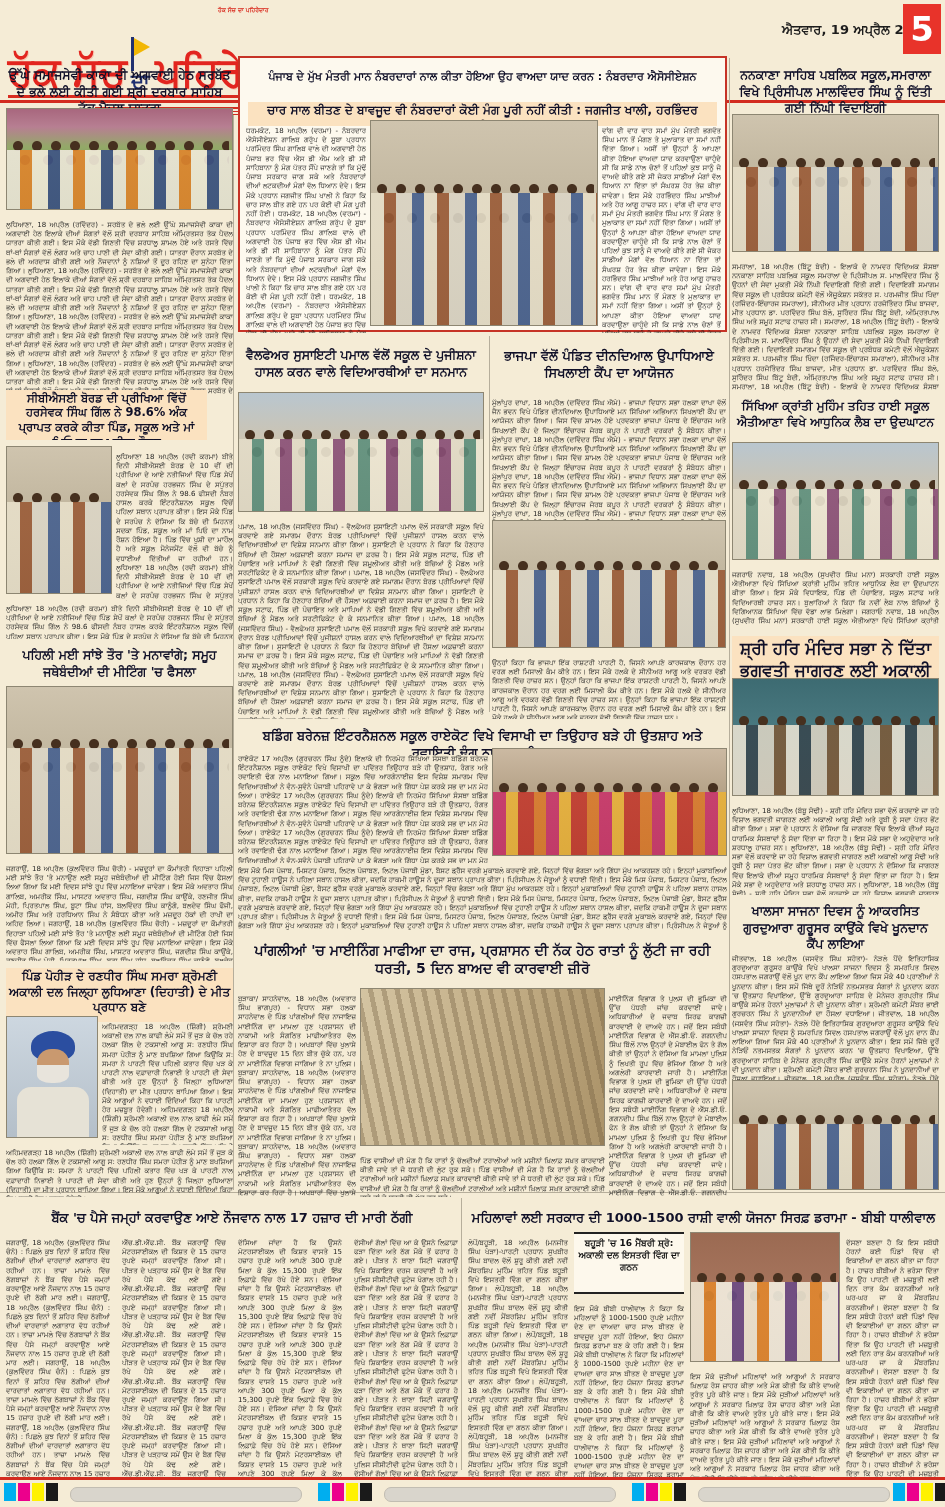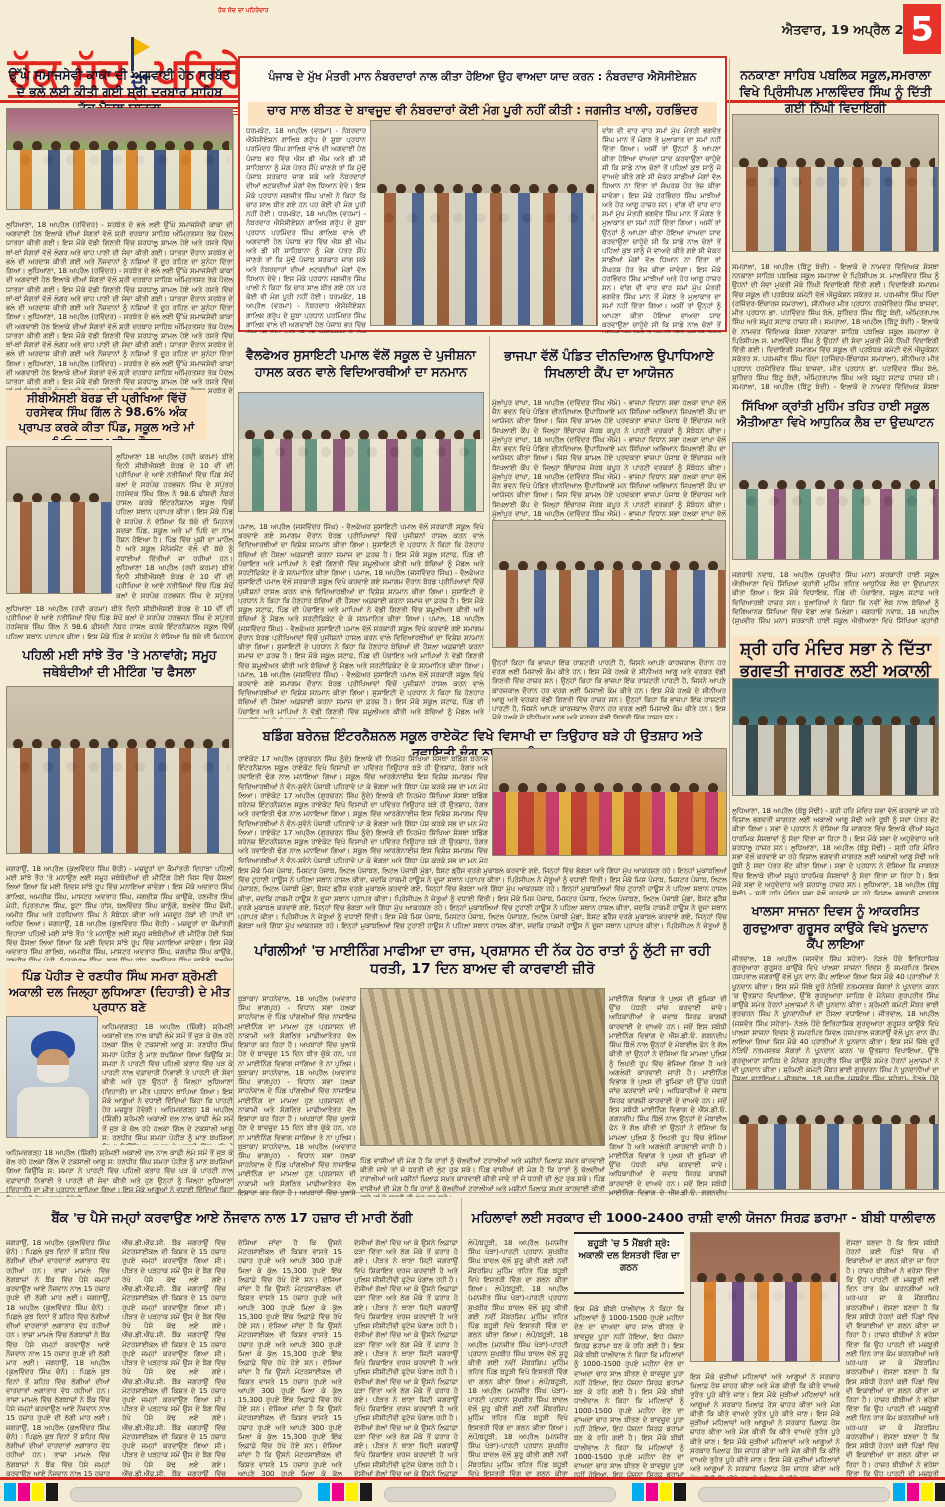--- a/index.html
+++ b/index.html
@@ -165,21 +165,21 @@
     <h2 class="hl" style="left:238px;top:716px;width:489px;height:28px;font-size:13px;">ਬਡਿੰਗ ਬਰੇਨਜ਼ ਇੰਟਰਨੈਸ਼ਨਲ ਸਕੂਲ ਰਾਏਕੋਟ ਵਿਖੇ ਵਿਸਾਖੀ ਦਾ ਤਿਉਹਾਰ ਬੜੇ ਹੀ ਉਤਸ਼ਾਹ ਅਤੇ ਰਵਾਇਤੀ ਢੰਗ ਨਾਲ ਮਨਾਇਆ</h2>
     <p class="body fill" style="left:238px;top:748px;width:250px;height:108px;">ਰਾਏਕੋਟ 17 ਅਪ੍ਰੈਲ (ਗੁਰਚਰਨ ਸਿੰਘ ਨੂੰਦੇ) ਇਲਾਕੇ ਦੀ ਨਿਰਮੋਹ ਸਿੱਖਿਆ ਸੰਸਥਾ ਬਡਿੰਗ ਬਰੇਨਜ਼ ਇੰਟਰਨੈਸ਼ਨਲ ਸਕੂਲ ਰਾਏਕੋਟ ਵਿਖੇ ਵਿਸਾਖੀ ਦਾ ਪਵਿੱਤਰ ਤਿਉਹਾਰ ਬੜੇ ਹੀ ਉਤਸ਼ਾਹ, ਰੰਗਤ ਅਤੇ ਰਵਾਇਤੀ ਢੰਗ ਨਾਲ ਮਨਾਇਆ ਗਿਆ। ਸਕੂਲ ਵਿੱਚ ਆਰਗੇਨਾਈਜ਼ ਇਸ ਵਿਸ਼ੇਸ਼ ਸਮਾਗਮ ਵਿੱਚ ਵਿਦਿਆਰਥੀਆਂ ਨੇ ਵੰਨ-ਸੁਵੰਨੇ ਪੰਜਾਬੀ ਪਹਿਰਾਵੇ ਪਾ ਕੇ ਭੰਗੜਾ ਅਤੇ ਗਿੱਧਾ ਪੇਸ਼ ਕਰਕੇ ਸਭ ਦਾ ਮਨ ਮੋਹ ਲਿਆ। ਰਾਏਕੋਟ 17 ਅਪ੍ਰੈਲ (ਗੁਰਚਰਨ ਸਿੰਘ ਨੂੰਦੇ) ਇਲਾਕੇ ਦੀ ਨਿਰਮੋਹ ਸਿੱਖਿਆ ਸੰਸਥਾ ਬਡਿੰਗ ਬਰੇਨਜ਼ ਇੰਟਰਨੈਸ਼ਨਲ ਸਕੂਲ ਰਾਏਕੋਟ ਵਿਖੇ ਵਿਸਾਖੀ ਦਾ ਪਵਿੱਤਰ ਤਿਉਹਾਰ ਬੜੇ ਹੀ ਉਤਸ਼ਾਹ, ਰੰਗਤ ਅਤੇ ਰਵਾਇਤੀ ਢੰਗ ਨਾਲ ਮਨਾਇਆ ਗਿਆ। ਸਕੂਲ ਵਿੱਚ ਆਰਗੇਨਾਈਜ਼ ਇਸ ਵਿਸ਼ੇਸ਼ ਸਮਾਗਮ ਵਿੱਚ ਵਿਦਿਆਰਥੀਆਂ ਨੇ ਵੰਨ-ਸੁਵੰਨੇ ਪੰਜਾਬੀ ਪਹਿਰਾਵੇ ਪਾ ਕੇ ਭੰਗੜਾ ਅਤੇ ਗਿੱਧਾ ਪੇਸ਼ ਕਰਕੇ ਸਭ ਦਾ ਮਨ ਮੋਹ ਲਿਆ। ਰਾਏਕੋਟ 17 ਅਪ੍ਰੈਲ (ਗੁਰਚਰਨ ਸਿੰਘ ਨੂੰਦੇ) ਇਲਾਕੇ ਦੀ ਨਿਰਮੋਹ ਸਿੱਖਿਆ ਸੰਸਥਾ ਬਡਿੰਗ ਬਰੇਨਜ਼ ਇੰਟਰਨੈਸ਼ਨਲ ਸਕੂਲ ਰਾਏਕੋਟ ਵਿਖੇ ਵਿਸਾਖੀ ਦਾ ਪਵਿੱਤਰ ਤਿਉਹਾਰ ਬੜੇ ਹੀ ਉਤਸ਼ਾਹ, ਰੰਗਤ ਅਤੇ ਰਵਾਇਤੀ ਢੰਗ ਨਾਲ ਮਨਾਇਆ ਗਿਆ। ਸਕੂਲ ਵਿੱਚ ਆਰਗੇਨਾਈਜ਼ ਇਸ ਵਿਸ਼ੇਸ਼ ਸਮਾਗਮ ਵਿੱਚ ਵਿਦਿਆਰਥੀਆਂ ਨੇ ਵੰਨ-ਸੁਵੰਨੇ ਪੰਜਾਬੀ ਪਹਿਰਾਵੇ ਪਾ ਕੇ ਭੰਗੜਾ ਅਤੇ ਗਿੱਧਾ ਪੇਸ਼ ਕਰਕੇ ਸਭ ਦਾ ਮਨ ਮੋਹ ਲਿਆ।</p>
     <div class="photo ph-dance" style="left:492px;top:748px;width:235px;height:108px;">
         <div class="heads"></div>
         <div class="bodies"></div>
       </div>
     <p class="body fill" style="left:238px;top:860px;width:489px;height:64px;">ਇਸ ਮੌਕੇ ਮਿਸ ਪੰਜਾਬ, ਮਿਸਟਰ ਪੰਜਾਬ, ਲਿਟਲ ਪੰਜਾਬਣ, ਲਿਟਲ ਪੰਜਾਬੀ ਮੁੰਡਾ, ਬੈਸਟ ਡ੍ਰੈੱਸ ਵਰਗੇ ਮੁਕਾਬਲੇ ਕਰਵਾਏ ਗਏ, ਜਿਨ੍ਹਾਂ ਵਿੱਚ ਭੰਗੜਾ ਅਤੇ ਗਿੱਧਾ ਮੁੱਖ ਆਕਰਸ਼ਣ ਰਹੇ। ਇਨ੍ਹਾਂ ਮੁਕਾਬਲਿਆਂ ਵਿੱਚ ਟੁਹਾਣੀ ਹਾਊਸ ਨੇ ਪਹਿਲਾ ਸਥਾਨ ਹਾਸਲ ਕੀਤਾ, ਜਦਕਿ ਹਾਕਮੀ ਹਾਊਸ ਨੇ ਦੂਜਾ ਸਥਾਨ ਪ੍ਰਾਪਤ ਕੀਤਾ। ਪ੍ਰਿੰਸੀਪਲ ਨੇ ਜੇਤੂਆਂ ਨੂੰ ਵਧਾਈ ਦਿੱਤੀ। ਇਸ ਮੌਕੇ ਮਿਸ ਪੰਜਾਬ, ਮਿਸਟਰ ਪੰਜਾਬ, ਲਿਟਲ ਪੰਜਾਬਣ, ਲਿਟਲ ਪੰਜਾਬੀ ਮੁੰਡਾ, ਬੈਸਟ ਡ੍ਰੈੱਸ ਵਰਗੇ ਮੁਕਾਬਲੇ ਕਰਵਾਏ ਗਏ, ਜਿਨ੍ਹਾਂ ਵਿੱਚ ਭੰਗੜਾ ਅਤੇ ਗਿੱਧਾ ਮੁੱਖ ਆਕਰਸ਼ਣ ਰਹੇ। ਇਨ੍ਹਾਂ ਮੁਕਾਬਲਿਆਂ ਵਿੱਚ ਟੁਹਾਣੀ ਹਾਊਸ ਨੇ ਪਹਿਲਾ ਸਥਾਨ ਹਾਸਲ ਕੀਤਾ, ਜਦਕਿ ਹਾਕਮੀ ਹਾਊਸ ਨੇ ਦੂਜਾ ਸਥਾਨ ਪ੍ਰਾਪਤ ਕੀਤਾ। ਪ੍ਰਿੰਸੀਪਲ ਨੇ ਜੇਤੂਆਂ ਨੂੰ ਵਧਾਈ ਦਿੱਤੀ। ਇਸ ਮੌਕੇ ਮਿਸ ਪੰਜਾਬ, ਮਿਸਟਰ ਪੰਜਾਬ, ਲਿਟਲ ਪੰਜਾਬਣ, ਲਿਟਲ ਪੰਜਾਬੀ ਮੁੰਡਾ, ਬੈਸਟ ਡ੍ਰੈੱਸ ਵਰਗੇ ਮੁਕਾਬਲੇ ਕਰਵਾਏ ਗਏ, ਜਿਨ੍ਹਾਂ ਵਿੱਚ ਭੰਗੜਾ ਅਤੇ ਗਿੱਧਾ ਮੁੱਖ ਆਕਰਸ਼ਣ ਰਹੇ। ਇਨ੍ਹਾਂ ਮੁਕਾਬਲਿਆਂ ਵਿੱਚ ਟੁਹਾਣੀ ਹਾਊਸ ਨੇ ਪਹਿਲਾ ਸਥਾਨ ਹਾਸਲ ਕੀਤਾ, ਜਦਕਿ ਹਾਕਮੀ ਹਾਊਸ ਨੇ ਦੂਜਾ ਸਥਾਨ ਪ੍ਰਾਪਤ ਕੀਤਾ। ਪ੍ਰਿੰਸੀਪਲ ਨੇ ਜੇਤੂਆਂ ਨੂੰ ਵਧਾਈ ਦਿੱਤੀ। ਇਸ ਮੌਕੇ ਮਿਸ ਪੰਜਾਬ, ਮਿਸਟਰ ਪੰਜਾਬ, ਲਿਟਲ ਪੰਜਾਬਣ, ਲਿਟਲ ਪੰਜਾਬੀ ਮੁੰਡਾ, ਬੈਸਟ ਡ੍ਰੈੱਸ ਵਰਗੇ ਮੁਕਾਬਲੇ ਕਰਵਾਏ ਗਏ, ਜਿਨ੍ਹਾਂ ਵਿੱਚ ਭੰਗੜਾ ਅਤੇ ਗਿੱਧਾ ਮੁੱਖ ਆਕਰਸ਼ਣ ਰਹੇ। ਇਨ੍ਹਾਂ ਮੁਕਾਬਲਿਆਂ ਵਿੱਚ ਟੁਹਾਣੀ ਹਾਊਸ ਨੇ ਪਹਿਲਾ ਸਥਾਨ ਹਾਸਲ ਕੀਤਾ, ਜਦਕਿ ਹਾਕਮੀ ਹਾਊਸ ਨੇ ਦੂਜਾ ਸਥਾਨ ਪ੍ਰਾਪਤ ਕੀਤਾ। ਪ੍ਰਿੰਸੀਪਲ ਨੇ ਜੇਤੂਆਂ ਨੂੰ ਵਧਾਈ ਦਿੱਤੀ।</p>
   </section>
 
   <section>
-    <h2 class="hl" style="left:238px;top:928px;width:489px;height:56px;font-size:14px;">ਪਾਂਗਲੀਆਂ 'ਚ ਮਾਈਨਿੰਗ ਮਾਫੀਆ ਦਾ ਰਾਜ, ਪ੍ਰਸ਼ਾਸਨ ਦੀ ਨੱਕ ਹੇਠ ਰਾਤਾਂ ਨੂੰ ਲੁੱਟੀ ਜਾ ਰਹੀ ਧਰਤੀ, 17 ਦਿਨ ਬਾਅਦ ਵੀ ਕਾਰਵਾਈ ਜ਼ੀਰੋ</h2>
+    <h2 class="hl" style="left:238px;top:928px;width:489px;height:56px;font-size:14px;">ਪਾਂਗਲੀਆਂ 'ਚ ਮਾਈਨਿੰਗ ਮਾਫੀਆ ਦਾ ਰਾਜ, ਪ੍ਰਸ਼ਾਸਨ ਦੀ ਨੱਕ ਹੇਠ ਰਾਤਾਂ ਨੂੰ ਲੁੱਟੀ ਜਾ ਰਹੀ ਧਰਤੀ, 5 ਦਿਨ ਬਾਅਦ ਵੀ ਕਾਰਵਾਈ ਜ਼ੀਰੋ</h2>
     <p class="body fill" style="left:238px;top:988px;width:118px;height:202px;">ਬੁੜਾਕਾ/ ਸਾਹਨੇਵਾਲ, 18 ਅਪ੍ਰੈਲ (ਅਵਤਾਰ ਸਿੰਘ ਭਾਗਪੁਰ) - ਵਿਧਾਨ ਸਭਾ ਹਲਕਾ ਸਾਹਨੇਵਾਲ ਦੇ ਪਿੰਡ ਪਾਂਗਲੀਆਂ ਵਿੱਚ ਨਾਜਾਇਜ਼ ਮਾਈਨਿੰਗ ਦਾ ਮਾਮਲਾ ਹੁਣ ਪ੍ਰਸ਼ਾਸਨ ਦੀ ਨਾਕਾਮੀ ਅਤੇ ਸੰਗਠਿਤ ਮਾਫੀਆਤੰਤਰ ਵੱਲ ਇਸ਼ਾਰਾ ਕਰ ਰਿਹਾ ਹੈ। ਅਖਬਾਰਾਂ ਵਿੱਚ ਖੁਲਾਸੇ ਹੋਣ ਦੇ ਬਾਵਜੂਦ 15 ਦਿਨ ਬੀਤ ਚੁੱਕੇ ਹਨ, ਪਰ ਨਾ ਮਾਈਨਿੰਗ ਵਿਭਾਗ ਜਾਗਿਆ ਤੇ ਨਾ ਪੁਲਿਸ। ਬੁੜਾਕਾ/ ਸਾਹਨੇਵਾਲ, 18 ਅਪ੍ਰੈਲ (ਅਵਤਾਰ ਸਿੰਘ ਭਾਗਪੁਰ) - ਵਿਧਾਨ ਸਭਾ ਹਲਕਾ ਸਾਹਨੇਵਾਲ ਦੇ ਪਿੰਡ ਪਾਂਗਲੀਆਂ ਵਿੱਚ ਨਾਜਾਇਜ਼ ਮਾਈਨਿੰਗ ਦਾ ਮਾਮਲਾ ਹੁਣ ਪ੍ਰਸ਼ਾਸਨ ਦੀ ਨਾਕਾਮੀ ਅਤੇ ਸੰਗਠਿਤ ਮਾਫੀਆਤੰਤਰ ਵੱਲ ਇਸ਼ਾਰਾ ਕਰ ਰਿਹਾ ਹੈ। ਅਖਬਾਰਾਂ ਵਿੱਚ ਖੁਲਾਸੇ ਹੋਣ ਦੇ ਬਾਵਜੂਦ 15 ਦਿਨ ਬੀਤ ਚੁੱਕੇ ਹਨ, ਪਰ ਨਾ ਮਾਈਨਿੰਗ ਵਿਭਾਗ ਜਾਗਿਆ ਤੇ ਨਾ ਪੁਲਿਸ। ਬੁੜਾਕਾ/ ਸਾਹਨੇਵਾਲ, 18 ਅਪ੍ਰੈਲ (ਅਵਤਾਰ ਸਿੰਘ ਭਾਗਪੁਰ) - ਵਿਧਾਨ ਸਭਾ ਹਲਕਾ ਸਾਹਨੇਵਾਲ ਦੇ ਪਿੰਡ ਪਾਂਗਲੀਆਂ ਵਿੱਚ ਨਾਜਾਇਜ਼ ਮਾਈਨਿੰਗ ਦਾ ਮਾਮਲਾ ਹੁਣ ਪ੍ਰਸ਼ਾਸਨ ਦੀ ਨਾਕਾਮੀ ਅਤੇ ਸੰਗਠਿਤ ਮਾਫੀਆਤੰਤਰ ਵੱਲ ਇਸ਼ਾਰਾ ਕਰ ਰਿਹਾ ਹੈ। ਅਖਬਾਰਾਂ ਵਿੱਚ ਖੁਲਾਸੇ ਹੋਣ ਦੇ ਬਾਵਜੂਦ 15 ਦਿਨ ਬੀਤ ਚੁੱਕੇ ਹਨ, ਪਰ ਨਾ ਮਾਈਨਿੰਗ ਵਿਭਾਗ ਜਾਗਿਆ ਤੇ ਨਾ ਪੁਲਿਸ।</p>
     <div class="photo ph-mining" style="left:360px;top:988px;width:245px;height:158px;">
         <div class="ridges"></div>
       </div>
     <p class="body fill" style="left:609px;top:988px;width:118px;height:202px;">ਮਾਈਨਿੰਗ ਵਿਭਾਗ ਤੇ ਪੁਲਸ ਦੀ ਭੂਮਿਕਾ ਦੀ ਉੱਚ ਪੱਧਰੀ ਜਾਂਚ ਕਰਵਾਈ ਜਾਵੇ। ਅਧਿਕਾਰੀਆਂ ਦੇ ਜਵਾਬ ਸਿਰਫ ਕਾਗਜ਼ੀ ਕਾਰਵਾਈ ਦੇ ਦਾਅਵੇ ਹਨ। ਜਦੋਂ ਇਸ ਸਬੰਧੀ ਮਾਈਨਿੰਗ ਵਿਭਾਗ ਦੇ ਐੱਸ.ਡੀ.ਓ. ਗਗਨਦੀਪ ਸਿੰਘ ਬਿੱਲੋਂ ਨਾਲ ਉਨ੍ਹਾਂ ਦੇ ਮੋਬਾਈਲ ਫੋਨ ਤੇ ਗੱਲ ਕੀਤੀ ਤਾਂ ਉਨ੍ਹਾਂ ਨੇ ਦੱਸਿਆ ਕਿ ਮਾਮਲਾ ਪੁਲਿਸ ਨੂੰ ਲਿਖਤੀ ਰੂਪ ਵਿੱਚ ਭੇਜਿਆ ਗਿਆ ਹੈ ਅਤੇ ਅਗਲੇਰੀ ਕਾਰਵਾਈ ਜਾਰੀ ਹੈ। ਮਾਈਨਿੰਗ ਵਿਭਾਗ ਤੇ ਪੁਲਸ ਦੀ ਭੂਮਿਕਾ ਦੀ ਉੱਚ ਪੱਧਰੀ ਜਾਂਚ ਕਰਵਾਈ ਜਾਵੇ। ਅਧਿਕਾਰੀਆਂ ਦੇ ਜਵਾਬ ਸਿਰਫ ਕਾਗਜ਼ੀ ਕਾਰਵਾਈ ਦੇ ਦਾਅਵੇ ਹਨ। ਜਦੋਂ ਇਸ ਸਬੰਧੀ ਮਾਈਨਿੰਗ ਵਿਭਾਗ ਦੇ ਐੱਸ.ਡੀ.ਓ. ਗਗਨਦੀਪ ਸਿੰਘ ਬਿੱਲੋਂ ਨਾਲ ਉਨ੍ਹਾਂ ਦੇ ਮੋਬਾਈਲ ਫੋਨ ਤੇ ਗੱਲ ਕੀਤੀ ਤਾਂ ਉਨ੍ਹਾਂ ਨੇ ਦੱਸਿਆ ਕਿ ਮਾਮਲਾ ਪੁਲਿਸ ਨੂੰ ਲਿਖਤੀ ਰੂਪ ਵਿੱਚ ਭੇਜਿਆ ਗਿਆ ਹੈ ਅਤੇ ਅਗਲੇਰੀ ਕਾਰਵਾਈ ਜਾਰੀ ਹੈ। ਮਾਈਨਿੰਗ ਵਿਭਾਗ ਤੇ ਪੁਲਸ ਦੀ ਭੂਮਿਕਾ ਦੀ ਉੱਚ ਪੱਧਰੀ ਜਾਂਚ ਕਰਵਾਈ ਜਾਵੇ। ਅਧਿਕਾਰੀਆਂ ਦੇ ਜਵਾਬ ਸਿਰਫ ਕਾਗਜ਼ੀ ਕਾਰਵਾਈ ਦੇ ਦਾਅਵੇ ਹਨ। ਜਦੋਂ ਇਸ ਸਬੰਧੀ ਮਾਈਨਿੰਗ ਵਿਭਾਗ ਦੇ ਐੱਸ.ਡੀ.ਓ. ਗਗਨਦੀਪ ਸਿੰਘ ਬਿੱਲੋਂ ਨਾਲ ਉਨ੍ਹਾਂ ਦੇ ਮੋਬਾਈਲ ਫੋਨ ਤੇ ਗੱਲ ਕੀਤੀ ਤਾਂ ਉਨ੍ਹਾਂ ਨੇ ਦੱਸਿਆ ਕਿ ਮਾਮਲਾ ਪੁਲਿਸ ਨੂੰ ਲਿਖਤੀ ਰੂਪ ਵਿੱਚ ਭੇਜਿਆ ਗਿਆ ਹੈ ਅਤੇ ਅਗਲੇਰੀ ਕਾਰਵਾਈ ਜਾਰੀ ਹੈ।</p>
     <p class="body fill" style="left:360px;top:1150px;width:245px;height:40px;">ਪਿੰਡ ਵਾਸੀਆਂ ਦੀ ਮੰਗ ਹੈ ਕਿ ਰਾਤਾਂ ਨੂੰ ਚੱਲਦੀਆਂ ਟਰਾਲੀਆਂ ਅਤੇ ਮਸ਼ੀਨਾਂ ਖ਼ਿਲਾਫ਼ ਸਖ਼ਤ ਕਾਰਵਾਈ ਕੀਤੀ ਜਾਵੇ ਤਾਂ ਜੋ ਧਰਤੀ ਦੀ ਲੁੱਟ ਰੁਕ ਸਕੇ। ਪਿੰਡ ਵਾਸੀਆਂ ਦੀ ਮੰਗ ਹੈ ਕਿ ਰਾਤਾਂ ਨੂੰ ਚੱਲਦੀਆਂ ਟਰਾਲੀਆਂ ਅਤੇ ਮਸ਼ੀਨਾਂ ਖ਼ਿਲਾਫ਼ ਸਖ਼ਤ ਕਾਰਵਾਈ ਕੀਤੀ ਜਾਵੇ ਤਾਂ ਜੋ ਧਰਤੀ ਦੀ ਲੁੱਟ ਰੁਕ ਸਕੇ। ਪਿੰਡ ਵਾਸੀਆਂ ਦੀ ਮੰਗ ਹੈ ਕਿ ਰਾਤਾਂ ਨੂੰ ਚੱਲਦੀਆਂ ਟਰਾਲੀਆਂ ਅਤੇ ਮਸ਼ੀਨਾਂ ਖ਼ਿਲਾਫ਼ ਸਖ਼ਤ ਕਾਰਵਾਈ ਕੀਤੀ ਜਾਵੇ ਤਾਂ ਜੋ ਧਰਤੀ ਦੀ ਲੁੱਟ ਰੁਕ ਸਕੇ।</p>
   </section>
 
   <section>
     <h2 class="hl" style="left:732px;top:56px;width:207px;height:54px;font-size:12.5px;">ਨਨਕਾਣਾ ਸਾਹਿਬ ਪਬਲਿਕ ਸਕੂਲ,ਸਮਰਾਲਾ ਵਿਖੇ ਪ੍ਰਿੰਸੀਪਲ ਮਾਲਵਿੰਦਰ ਸਿੰਘ ਨੂੰ ਦਿੱਤੀ ਗਈ ਨਿੱਘੀ ਵਿਦਾਇਗੀ</h2>
@@ -221,23 +221,23 @@
 
   <section>
     <h2 class="hl" style="left:6px;top:1198px;width:452px;height:30px;font-size:13px;">ਬੈਂਕ 'ਚ ਪੈਸੇ ਜਮ੍ਹਾਂ ਕਰਵਾਉਣ ਆਏ ਨੌਜਵਾਨ ਨਾਲ 17 ਹਜ਼ਾਰ ਦੀ ਮਾਰੀ ਠੱਗੀ</h2>
     <p class="body fill" style="left:6px;top:1232px;width:104px;height:240px;">ਜਗਰਾਉਂ, 18 ਅਪ੍ਰੈਲ (ਕੁਲਵਿੰਦਰ ਸਿੰਘ ਚੰਨੋ) : ਪਿਛਲੇ ਕੁਝ ਦਿਨਾਂ ਤੋਂ ਸ਼ਹਿਰ ਵਿੱਚ ਠੱਗੀਆਂ ਦੀਆਂ ਵਾਰਦਾਤਾਂ ਲਗਾਤਾਰ ਵੱਧ ਰਹੀਆਂ ਹਨ। ਤਾਜ਼ਾ ਮਾਮਲੇ ਵਿੱਚ ਠੱਗਬਾਜ਼ਾਂ ਨੇ ਬੈਂਕ ਵਿੱਚ ਪੈਸੇ ਜਮ੍ਹਾਂ ਕਰਵਾਉਣ ਆਏ ਨੌਜਵਾਨ ਨਾਲ 15 ਹਜ਼ਾਰ ਰੁਪਏ ਦੀ ਠੱਗੀ ਮਾਰ ਲਈ। ਜਗਰਾਉਂ, 18 ਅਪ੍ਰੈਲ (ਕੁਲਵਿੰਦਰ ਸਿੰਘ ਚੰਨੋ) : ਪਿਛਲੇ ਕੁਝ ਦਿਨਾਂ ਤੋਂ ਸ਼ਹਿਰ ਵਿੱਚ ਠੱਗੀਆਂ ਦੀਆਂ ਵਾਰਦਾਤਾਂ ਲਗਾਤਾਰ ਵੱਧ ਰਹੀਆਂ ਹਨ। ਤਾਜ਼ਾ ਮਾਮਲੇ ਵਿੱਚ ਠੱਗਬਾਜ਼ਾਂ ਨੇ ਬੈਂਕ ਵਿੱਚ ਪੈਸੇ ਜਮ੍ਹਾਂ ਕਰਵਾਉਣ ਆਏ ਨੌਜਵਾਨ ਨਾਲ 15 ਹਜ਼ਾਰ ਰੁਪਏ ਦੀ ਠੱਗੀ ਮਾਰ ਲਈ। ਜਗਰਾਉਂ, 18 ਅਪ੍ਰੈਲ (ਕੁਲਵਿੰਦਰ ਸਿੰਘ ਚੰਨੋ) : ਪਿਛਲੇ ਕੁਝ ਦਿਨਾਂ ਤੋਂ ਸ਼ਹਿਰ ਵਿੱਚ ਠੱਗੀਆਂ ਦੀਆਂ ਵਾਰਦਾਤਾਂ ਲਗਾਤਾਰ ਵੱਧ ਰਹੀਆਂ ਹਨ। ਤਾਜ਼ਾ ਮਾਮਲੇ ਵਿੱਚ ਠੱਗਬਾਜ਼ਾਂ ਨੇ ਬੈਂਕ ਵਿੱਚ ਪੈਸੇ ਜਮ੍ਹਾਂ ਕਰਵਾਉਣ ਆਏ ਨੌਜਵਾਨ ਨਾਲ 15 ਹਜ਼ਾਰ ਰੁਪਏ ਦੀ ਠੱਗੀ ਮਾਰ ਲਈ। ਜਗਰਾਉਂ, 18 ਅਪ੍ਰੈਲ (ਕੁਲਵਿੰਦਰ ਸਿੰਘ ਚੰਨੋ) : ਪਿਛਲੇ ਕੁਝ ਦਿਨਾਂ ਤੋਂ ਸ਼ਹਿਰ ਵਿੱਚ ਠੱਗੀਆਂ ਦੀਆਂ ਵਾਰਦਾਤਾਂ ਲਗਾਤਾਰ ਵੱਧ ਰਹੀਆਂ ਹਨ। ਤਾਜ਼ਾ ਮਾਮਲੇ ਵਿੱਚ ਠੱਗਬਾਜ਼ਾਂ ਨੇ ਬੈਂਕ ਵਿੱਚ ਪੈਸੇ ਜਮ੍ਹਾਂ ਕਰਵਾਉਣ ਆਏ ਨੌਜਵਾਨ ਨਾਲ 15 ਹਜ਼ਾਰ ਰੁਪਏ ਦੀ ਠੱਗੀ ਮਾਰ ਲਈ।</p>
     <p class="body fill" style="left:122px;top:1232px;width:104px;height:240px;">ਐੱਚ.ਡੀ.ਐੱਫ.ਸੀ. ਬੈਂਕ ਜਗਰਾਉਂ ਵਿੱਚ ਮੋਟਰਸਾਈਕਲ ਦੀ ਕਿਸ਼ਤ ਦੇ 15 ਹਜ਼ਾਰ ਰੁਪਏ ਜਮ੍ਹਾਂ ਕਰਵਾਉਣ ਗਿਆ ਸੀ। ਪੀੜਤ ਦੇ ਖੜ੍ਹਾਕ ਸਮੇਂ ਉਸ ਦੇ ਬੈਗ ਵਿੱਚ ਰੱਖੇ ਪੈਸੇ ਕੱਢ ਲਏ ਗਏ। ਐੱਚ.ਡੀ.ਐੱਫ.ਸੀ. ਬੈਂਕ ਜਗਰਾਉਂ ਵਿੱਚ ਮੋਟਰਸਾਈਕਲ ਦੀ ਕਿਸ਼ਤ ਦੇ 15 ਹਜ਼ਾਰ ਰੁਪਏ ਜਮ੍ਹਾਂ ਕਰਵਾਉਣ ਗਿਆ ਸੀ। ਪੀੜਤ ਦੇ ਖੜ੍ਹਾਕ ਸਮੇਂ ਉਸ ਦੇ ਬੈਗ ਵਿੱਚ ਰੱਖੇ ਪੈਸੇ ਕੱਢ ਲਏ ਗਏ। ਐੱਚ.ਡੀ.ਐੱਫ.ਸੀ. ਬੈਂਕ ਜਗਰਾਉਂ ਵਿੱਚ ਮੋਟਰਸਾਈਕਲ ਦੀ ਕਿਸ਼ਤ ਦੇ 15 ਹਜ਼ਾਰ ਰੁਪਏ ਜਮ੍ਹਾਂ ਕਰਵਾਉਣ ਗਿਆ ਸੀ। ਪੀੜਤ ਦੇ ਖੜ੍ਹਾਕ ਸਮੇਂ ਉਸ ਦੇ ਬੈਗ ਵਿੱਚ ਰੱਖੇ ਪੈਸੇ ਕੱਢ ਲਏ ਗਏ। ਐੱਚ.ਡੀ.ਐੱਫ.ਸੀ. ਬੈਂਕ ਜਗਰਾਉਂ ਵਿੱਚ ਮੋਟਰਸਾਈਕਲ ਦੀ ਕਿਸ਼ਤ ਦੇ 15 ਹਜ਼ਾਰ ਰੁਪਏ ਜਮ੍ਹਾਂ ਕਰਵਾਉਣ ਗਿਆ ਸੀ। ਪੀੜਤ ਦੇ ਖੜ੍ਹਾਕ ਸਮੇਂ ਉਸ ਦੇ ਬੈਗ ਵਿੱਚ ਰੱਖੇ ਪੈਸੇ ਕੱਢ ਲਏ ਗਏ। ਐੱਚ.ਡੀ.ਐੱਫ.ਸੀ. ਬੈਂਕ ਜਗਰਾਉਂ ਵਿੱਚ ਮੋਟਰਸਾਈਕਲ ਦੀ ਕਿਸ਼ਤ ਦੇ 15 ਹਜ਼ਾਰ ਰੁਪਏ ਜਮ੍ਹਾਂ ਕਰਵਾਉਣ ਗਿਆ ਸੀ। ਪੀੜਤ ਦੇ ਖੜ੍ਹਾਕ ਸਮੇਂ ਉਸ ਦੇ ਬੈਗ ਵਿੱਚ ਰੱਖੇ ਪੈਸੇ ਕੱਢ ਲਏ ਗਏ। ਐੱਚ.ਡੀ.ਐੱਫ.ਸੀ. ਬੈਂਕ ਜਗਰਾਉਂ ਵਿੱਚ ਮੋਟਰਸਾਈਕਲ ਦੀ ਕਿਸ਼ਤ ਦੇ 15 ਹਜ਼ਾਰ ਰੁਪਏ ਜਮ੍ਹਾਂ ਕਰਵਾਉਣ ਗਿਆ ਸੀ। ਪੀੜਤ ਦੇ ਖੜ੍ਹਾਕ ਸਮੇਂ ਉਸ ਦੇ ਬੈਗ ਵਿੱਚ ਰੱਖੇ ਪੈਸੇ ਕੱਢ ਲਏ ਗਏ।</p>
     <p class="body fill" style="left:238px;top:1232px;width:104px;height:240px;">ਦੱਸਿਆ ਜਾਂਦਾ ਹੈ ਕਿ ਉਸਨੇ ਮੋਟਰਸਾਈਕਲ ਦੀ ਕਿਸ਼ਤ ਵਾਸਤੇ 15 ਹਜ਼ਾਰ ਰੁਪਏ ਅਤੇ ਆਪਣੇ 300 ਰੁਪਏ ਮਿਲਾ ਕੇ ਕੁੱਲ 15,300 ਰੁਪਏ ਇੱਕ ਲਿਫ਼ਾਫ਼ੇ ਵਿੱਚ ਰੱਖੇ ਹੋਏ ਸਨ। ਦੱਸਿਆ ਜਾਂਦਾ ਹੈ ਕਿ ਉਸਨੇ ਮੋਟਰਸਾਈਕਲ ਦੀ ਕਿਸ਼ਤ ਵਾਸਤੇ 15 ਹਜ਼ਾਰ ਰੁਪਏ ਅਤੇ ਆਪਣੇ 300 ਰੁਪਏ ਮਿਲਾ ਕੇ ਕੁੱਲ 15,300 ਰੁਪਏ ਇੱਕ ਲਿਫ਼ਾਫ਼ੇ ਵਿੱਚ ਰੱਖੇ ਹੋਏ ਸਨ। ਦੱਸਿਆ ਜਾਂਦਾ ਹੈ ਕਿ ਉਸਨੇ ਮੋਟਰਸਾਈਕਲ ਦੀ ਕਿਸ਼ਤ ਵਾਸਤੇ 15 ਹਜ਼ਾਰ ਰੁਪਏ ਅਤੇ ਆਪਣੇ 300 ਰੁਪਏ ਮਿਲਾ ਕੇ ਕੁੱਲ 15,300 ਰੁਪਏ ਇੱਕ ਲਿਫ਼ਾਫ਼ੇ ਵਿੱਚ ਰੱਖੇ ਹੋਏ ਸਨ। ਦੱਸਿਆ ਜਾਂਦਾ ਹੈ ਕਿ ਉਸਨੇ ਮੋਟਰਸਾਈਕਲ ਦੀ ਕਿਸ਼ਤ ਵਾਸਤੇ 15 ਹਜ਼ਾਰ ਰੁਪਏ ਅਤੇ ਆਪਣੇ 300 ਰੁਪਏ ਮਿਲਾ ਕੇ ਕੁੱਲ 15,300 ਰੁਪਏ ਇੱਕ ਲਿਫ਼ਾਫ਼ੇ ਵਿੱਚ ਰੱਖੇ ਹੋਏ ਸਨ। ਦੱਸਿਆ ਜਾਂਦਾ ਹੈ ਕਿ ਉਸਨੇ ਮੋਟਰਸਾਈਕਲ ਦੀ ਕਿਸ਼ਤ ਵਾਸਤੇ 15 ਹਜ਼ਾਰ ਰੁਪਏ ਅਤੇ ਆਪਣੇ 300 ਰੁਪਏ ਮਿਲਾ ਕੇ ਕੁੱਲ 15,300 ਰੁਪਏ ਇੱਕ ਲਿਫ਼ਾਫ਼ੇ ਵਿੱਚ ਰੱਖੇ ਹੋਏ ਸਨ। ਦੱਸਿਆ ਜਾਂਦਾ ਹੈ ਕਿ ਉਸਨੇ ਮੋਟਰਸਾਈਕਲ ਦੀ ਕਿਸ਼ਤ ਵਾਸਤੇ 15 ਹਜ਼ਾਰ ਰੁਪਏ ਅਤੇ ਆਪਣੇ 300 ਰੁਪਏ ਮਿਲਾ ਕੇ ਕੁੱਲ 15,300 ਰੁਪਏ ਇੱਕ ਲਿਫ਼ਾਫ਼ੇ ਵਿੱਚ ਰੱਖੇ ਹੋਏ ਸਨ।</p>
     <p class="body fill" style="left:354px;top:1232px;width:104px;height:240px;">ਦੱਸੀਆਂ ਗੱਲਾਂ ਵਿੱਚ ਆ ਕੇ ਉਸਨੇ ਲਿਫ਼ਾਫ਼ਾ ਫੜਾ ਦਿੱਤਾ ਅਤੇ ਠੱਗ ਮੌਕੇ ਤੋਂ ਫਰਾਰ ਹੋ ਗਏ। ਪੀੜਤ ਨੇ ਥਾਣਾ ਸਿਟੀ ਜਗਰਾਉਂ ਵਿਖੇ ਸ਼ਿਕਾਇਤ ਦਰਜ ਕਰਵਾਈ ਹੈ ਅਤੇ ਪੁਲਿਸ ਸੀਸੀਟੀਵੀ ਫੁਟੇਜ ਖੰਗਾਲ ਰਹੀ ਹੈ। ਦੱਸੀਆਂ ਗੱਲਾਂ ਵਿੱਚ ਆ ਕੇ ਉਸਨੇ ਲਿਫ਼ਾਫ਼ਾ ਫੜਾ ਦਿੱਤਾ ਅਤੇ ਠੱਗ ਮੌਕੇ ਤੋਂ ਫਰਾਰ ਹੋ ਗਏ। ਪੀੜਤ ਨੇ ਥਾਣਾ ਸਿਟੀ ਜਗਰਾਉਂ ਵਿਖੇ ਸ਼ਿਕਾਇਤ ਦਰਜ ਕਰਵਾਈ ਹੈ ਅਤੇ ਪੁਲਿਸ ਸੀਸੀਟੀਵੀ ਫੁਟੇਜ ਖੰਗਾਲ ਰਹੀ ਹੈ। ਦੱਸੀਆਂ ਗੱਲਾਂ ਵਿੱਚ ਆ ਕੇ ਉਸਨੇ ਲਿਫ਼ਾਫ਼ਾ ਫੜਾ ਦਿੱਤਾ ਅਤੇ ਠੱਗ ਮੌਕੇ ਤੋਂ ਫਰਾਰ ਹੋ ਗਏ। ਪੀੜਤ ਨੇ ਥਾਣਾ ਸਿਟੀ ਜਗਰਾਉਂ ਵਿਖੇ ਸ਼ਿਕਾਇਤ ਦਰਜ ਕਰਵਾਈ ਹੈ ਅਤੇ ਪੁਲਿਸ ਸੀਸੀਟੀਵੀ ਫੁਟੇਜ ਖੰਗਾਲ ਰਹੀ ਹੈ। ਦੱਸੀਆਂ ਗੱਲਾਂ ਵਿੱਚ ਆ ਕੇ ਉਸਨੇ ਲਿਫ਼ਾਫ਼ਾ ਫੜਾ ਦਿੱਤਾ ਅਤੇ ਠੱਗ ਮੌਕੇ ਤੋਂ ਫਰਾਰ ਹੋ ਗਏ। ਪੀੜਤ ਨੇ ਥਾਣਾ ਸਿਟੀ ਜਗਰਾਉਂ ਵਿਖੇ ਸ਼ਿਕਾਇਤ ਦਰਜ ਕਰਵਾਈ ਹੈ ਅਤੇ ਪੁਲਿਸ ਸੀਸੀਟੀਵੀ ਫੁਟੇਜ ਖੰਗਾਲ ਰਹੀ ਹੈ। ਦੱਸੀਆਂ ਗੱਲਾਂ ਵਿੱਚ ਆ ਕੇ ਉਸਨੇ ਲਿਫ਼ਾਫ਼ਾ ਫੜਾ ਦਿੱਤਾ ਅਤੇ ਠੱਗ ਮੌਕੇ ਤੋਂ ਫਰਾਰ ਹੋ ਗਏ। ਪੀੜਤ ਨੇ ਥਾਣਾ ਸਿਟੀ ਜਗਰਾਉਂ ਵਿਖੇ ਸ਼ਿਕਾਇਤ ਦਰਜ ਕਰਵਾਈ ਹੈ ਅਤੇ ਪੁਲਿਸ ਸੀਸੀਟੀਵੀ ਫੁਟੇਜ ਖੰਗਾਲ ਰਹੀ ਹੈ। ਦੱਸੀਆਂ ਗੱਲਾਂ ਵਿੱਚ ਆ ਕੇ ਉਸਨੇ ਲਿਫ਼ਾਫ਼ਾ ਫੜਾ ਦਿੱਤਾ ਅਤੇ ਠੱਗ ਮੌਕੇ ਤੋਂ ਫਰਾਰ ਹੋ ਗਏ। ਪੀੜਤ ਨੇ ਥਾਣਾ ਸਿਟੀ ਜਗਰਾਉਂ ਵਿਖੇ ਸ਼ਿਕਾਇਤ ਦਰਜ ਕਰਵਾਈ ਹੈ ਅਤੇ ਪੁਲਿਸ ਸੀਸੀਟੀਵੀ ਫੁਟੇਜ ਖੰਗਾਲ ਰਹੀ ਹੈ।</p>
   </section>
 
   <section>
-    <h2 class="hl" style="left:468px;top:1198px;width:471px;height:30px;font-size:13px;">ਮਹਿਲਾਵਾਂ ਲਈ ਸਰਕਾਰ ਦੀ 1000-2400 ਰਾਸ਼ੀ ਵਾਲੀ ਯੋਜਨਾ ਸਿਰਫ਼ ਡਰਾਮਾ - ਬੀਬੀ ਧਾਲੀਵਾਲ</h2>
+    <h2 class="hl" style="left:468px;top:1198px;width:471px;height:30px;font-size:13px;">ਮਹਿਲਾਵਾਂ ਲਈ ਸਰਕਾਰ ਦੀ 1000-1500 ਰਾਸ਼ੀ ਵਾਲੀ ਯੋਜਨਾ ਸਿਰਫ਼ ਡਰਾਮਾ - ਬੀਬੀ ਧਾਲੀਵਾਲ</h2>
     <p class="body fill" style="left:468px;top:1232px;width:100px;height:240px;">ਲੋਪੋਂ/ਬਹੂੜੀ, 18 ਅਪ੍ਰੈਲ (ਮਨਜੀਤ ਸਿੰਘ ਖੇੜਾ)-ਪਾਰਟੀ ਪ੍ਰਧਾਨ ਸੁਖਬੀਰ ਸਿੰਘ ਬਾਦਲ ਵੱਲੋਂ ਸ਼ੁਰੂ ਕੀਤੀ ਗਈ ਨਵੀਂ ਮੈਂਬਰਸ਼ਿਪ ਮੁਹਿੰਮ ਤਹਿਤ ਪਿੰਡ ਬਹੂੜੀ ਵਿਖੇ ਇਸਤਰੀ ਵਿੰਗ ਦਾ ਗਠਨ ਕੀਤਾ ਗਿਆ। ਲੋਪੋਂ/ਬਹੂੜੀ, 18 ਅਪ੍ਰੈਲ (ਮਨਜੀਤ ਸਿੰਘ ਖੇੜਾ)-ਪਾਰਟੀ ਪ੍ਰਧਾਨ ਸੁਖਬੀਰ ਸਿੰਘ ਬਾਦਲ ਵੱਲੋਂ ਸ਼ੁਰੂ ਕੀਤੀ ਗਈ ਨਵੀਂ ਮੈਂਬਰਸ਼ਿਪ ਮੁਹਿੰਮ ਤਹਿਤ ਪਿੰਡ ਬਹੂੜੀ ਵਿਖੇ ਇਸਤਰੀ ਵਿੰਗ ਦਾ ਗਠਨ ਕੀਤਾ ਗਿਆ। ਲੋਪੋਂ/ਬਹੂੜੀ, 18 ਅਪ੍ਰੈਲ (ਮਨਜੀਤ ਸਿੰਘ ਖੇੜਾ)-ਪਾਰਟੀ ਪ੍ਰਧਾਨ ਸੁਖਬੀਰ ਸਿੰਘ ਬਾਦਲ ਵੱਲੋਂ ਸ਼ੁਰੂ ਕੀਤੀ ਗਈ ਨਵੀਂ ਮੈਂਬਰਸ਼ਿਪ ਮੁਹਿੰਮ ਤਹਿਤ ਪਿੰਡ ਬਹੂੜੀ ਵਿਖੇ ਇਸਤਰੀ ਵਿੰਗ ਦਾ ਗਠਨ ਕੀਤਾ ਗਿਆ। ਲੋਪੋਂ/ਬਹੂੜੀ, 18 ਅਪ੍ਰੈਲ (ਮਨਜੀਤ ਸਿੰਘ ਖੇੜਾ)-ਪਾਰਟੀ ਪ੍ਰਧਾਨ ਸੁਖਬੀਰ ਸਿੰਘ ਬਾਦਲ ਵੱਲੋਂ ਸ਼ੁਰੂ ਕੀਤੀ ਗਈ ਨਵੀਂ ਮੈਂਬਰਸ਼ਿਪ ਮੁਹਿੰਮ ਤਹਿਤ ਪਿੰਡ ਬਹੂੜੀ ਵਿਖੇ ਇਸਤਰੀ ਵਿੰਗ ਦਾ ਗਠਨ ਕੀਤਾ ਗਿਆ। ਲੋਪੋਂ/ਬਹੂੜੀ, 18 ਅਪ੍ਰੈਲ (ਮਨਜੀਤ ਸਿੰਘ ਖੇੜਾ)-ਪਾਰਟੀ ਪ੍ਰਧਾਨ ਸੁਖਬੀਰ ਸਿੰਘ ਬਾਦਲ ਵੱਲੋਂ ਸ਼ੁਰੂ ਕੀਤੀ ਗਈ ਨਵੀਂ ਮੈਂਬਰਸ਼ਿਪ ਮੁਹਿੰਮ ਤਹਿਤ ਪਿੰਡ ਬਹੂੜੀ ਵਿਖੇ ਇਸਤਰੀ ਵਿੰਗ ਦਾ ਗਠਨ ਕੀਤਾ ਗਿਆ।</p>
-    <div class="subbox" style="left:574px;top:1232px;width:110px;height:62px;">ਬਹੂੜੀ 'ਚ 5 ਮੈਂਬਰੀ ਸ਼੍ਰੋ: ਅਕਾਲੀ ਦਲ ਇਸਤਰੀ ਵਿੰਗ ਦਾ ਗਠਨ</div>
+    <div class="subbox" style="left:574px;top:1232px;width:110px;height:62px;">ਬਹੂੜੀ 'ਚ 16 ਮੈਂਬਰੀ ਸ਼੍ਰੋ: ਅਕਾਲੀ ਦਲ ਇਸਤਰੀ ਵਿੰਗ ਦਾ ਗਠਨ</div>
     <p class="body fill" style="left:574px;top:1298px;width:110px;height:174px;">ਇਸ ਮੌਕੇ ਬੀਬੀ ਧਾਲੀਵਾਲ ਨੇ ਕਿਹਾ ਕਿ ਮਹਿਲਾਵਾਂ ਨੂੰ 1000-1500 ਰੁਪਏ ਮਹੀਨਾ ਦੇਣ ਦਾ ਵਾਅਦਾ ਚਾਰ ਸਾਲ ਬੀਤਣ ਦੇ ਬਾਵਜੂਦ ਪੂਰਾ ਨਹੀਂ ਹੋਇਆ, ਇਹ ਯੋਜਨਾ ਸਿਰਫ਼ ਡਰਾਮਾ ਬਣ ਕੇ ਰਹਿ ਗਈ ਹੈ। ਇਸ ਮੌਕੇ ਬੀਬੀ ਧਾਲੀਵਾਲ ਨੇ ਕਿਹਾ ਕਿ ਮਹਿਲਾਵਾਂ ਨੂੰ 1000-1500 ਰੁਪਏ ਮਹੀਨਾ ਦੇਣ ਦਾ ਵਾਅਦਾ ਚਾਰ ਸਾਲ ਬੀਤਣ ਦੇ ਬਾਵਜੂਦ ਪੂਰਾ ਨਹੀਂ ਹੋਇਆ, ਇਹ ਯੋਜਨਾ ਸਿਰਫ਼ ਡਰਾਮਾ ਬਣ ਕੇ ਰਹਿ ਗਈ ਹੈ। ਇਸ ਮੌਕੇ ਬੀਬੀ ਧਾਲੀਵਾਲ ਨੇ ਕਿਹਾ ਕਿ ਮਹਿਲਾਵਾਂ ਨੂੰ 1000-1500 ਰੁਪਏ ਮਹੀਨਾ ਦੇਣ ਦਾ ਵਾਅਦਾ ਚਾਰ ਸਾਲ ਬੀਤਣ ਦੇ ਬਾਵਜੂਦ ਪੂਰਾ ਨਹੀਂ ਹੋਇਆ, ਇਹ ਯੋਜਨਾ ਸਿਰਫ਼ ਡਰਾਮਾ ਬਣ ਕੇ ਰਹਿ ਗਈ ਹੈ। ਇਸ ਮੌਕੇ ਬੀਬੀ ਧਾਲੀਵਾਲ ਨੇ ਕਿਹਾ ਕਿ ਮਹਿਲਾਵਾਂ ਨੂੰ 1000-1500 ਰੁਪਏ ਮਹੀਨਾ ਦੇਣ ਦਾ ਵਾਅਦਾ ਚਾਰ ਸਾਲ ਬੀਤਣ ਦੇ ਬਾਵਜੂਦ ਪੂਰਾ ਨਹੀਂ ਹੋਇਆ, ਇਹ ਯੋਜਨਾ ਸਿਰਫ਼ ਡਰਾਮਾ ਬਣ ਕੇ ਰਹਿ ਗਈ ਹੈ।</p>
     <div class="photo ph-brick" style="left:690px;top:1232px;width:150px;height:130px;">
         <div class="heads"></div>
         <div class="heads2"></div>
         <div class="bodies"></div>
       </div>
     <p class="body fill" style="left:690px;top:1366px;width:150px;height:106px;">ਇਸ ਮੌਕੇ ਜੁੜੀਆਂ ਮਹਿਲਾਵਾਂ ਅਤੇ ਆਗੂਆਂ ਨੇ ਸਰਕਾਰ ਖ਼ਿਲਾਫ਼ ਰੋਸ ਜ਼ਾਹਰ ਕੀਤਾ ਅਤੇ ਮੰਗ ਕੀਤੀ ਕਿ ਕੀਤੇ ਵਾਅਦੇ ਤੁਰੰਤ ਪੂਰੇ ਕੀਤੇ ਜਾਣ। ਇਸ ਮੌਕੇ ਜੁੜੀਆਂ ਮਹਿਲਾਵਾਂ ਅਤੇ ਆਗੂਆਂ ਨੇ ਸਰਕਾਰ ਖ਼ਿਲਾਫ਼ ਰੋਸ ਜ਼ਾਹਰ ਕੀਤਾ ਅਤੇ ਮੰਗ ਕੀਤੀ ਕਿ ਕੀਤੇ ਵਾਅਦੇ ਤੁਰੰਤ ਪੂਰੇ ਕੀਤੇ ਜਾਣ। ਇਸ ਮੌਕੇ ਜੁੜੀਆਂ ਮਹਿਲਾਵਾਂ ਅਤੇ ਆਗੂਆਂ ਨੇ ਸਰਕਾਰ ਖ਼ਿਲਾਫ਼ ਰੋਸ ਜ਼ਾਹਰ ਕੀਤਾ ਅਤੇ ਮੰਗ ਕੀਤੀ ਕਿ ਕੀਤੇ ਵਾਅਦੇ ਤੁਰੰਤ ਪੂਰੇ ਕੀਤੇ ਜਾਣ। ਇਸ ਮੌਕੇ ਜੁੜੀਆਂ ਮਹਿਲਾਵਾਂ ਅਤੇ ਆਗੂਆਂ ਨੇ ਸਰਕਾਰ ਖ਼ਿਲਾਫ਼ ਰੋਸ ਜ਼ਾਹਰ ਕੀਤਾ ਅਤੇ ਮੰਗ ਕੀਤੀ ਕਿ ਕੀਤੇ ਵਾਅਦੇ ਤੁਰੰਤ ਪੂਰੇ ਕੀਤੇ ਜਾਣ। ਇਸ ਮੌਕੇ ਜੁੜੀਆਂ ਮਹਿਲਾਵਾਂ ਅਤੇ ਆਗੂਆਂ ਨੇ ਸਰਕਾਰ ਖ਼ਿਲਾਫ਼ ਰੋਸ ਜ਼ਾਹਰ ਕੀਤਾ ਅਤੇ ਮੰਗ ਕੀਤੀ ਕਿ ਕੀਤੇ ਵਾਅਦੇ ਤੁਰੰਤ ਪੂਰੇ ਕੀਤੇ ਜਾਣ।</p>
     <p class="body fill" style="left:846px;top:1232px;width:93px;height:240px;">ਦੱਸਣਾ ਬਣਦਾ ਹੈ ਕਿ ਇਸ ਸਬੰਧੀ ਹੋਰਨਾਂ ਕਈ ਪਿੰਡਾਂ ਵਿੱਚ ਵੀ ਇਕਾਈਆਂ ਦਾ ਗਠਨ ਕੀਤਾ ਜਾ ਰਿਹਾ ਹੈ। ਹਾਜ਼ਰ ਬੀਬੀਆਂ ਨੇ ਭਰੋਸਾ ਦਿੱਤਾ ਕਿ ਉਹ ਪਾਰਟੀ ਦੀ ਮਜ਼ਬੂਤੀ ਲਈ ਦਿਨ ਰਾਤ ਕੰਮ ਕਰਨਗੀਆਂ ਅਤੇ ਘਰ-ਘਰ ਜਾ ਕੇ ਮੈਂਬਰਸ਼ਿਪ ਕਰਨਗੀਆਂ। ਦੱਸਣਾ ਬਣਦਾ ਹੈ ਕਿ ਇਸ ਸਬੰਧੀ ਹੋਰਨਾਂ ਕਈ ਪਿੰਡਾਂ ਵਿੱਚ ਵੀ ਇਕਾਈਆਂ ਦਾ ਗਠਨ ਕੀਤਾ ਜਾ ਰਿਹਾ ਹੈ। ਹਾਜ਼ਰ ਬੀਬੀਆਂ ਨੇ ਭਰੋਸਾ ਦਿੱਤਾ ਕਿ ਉਹ ਪਾਰਟੀ ਦੀ ਮਜ਼ਬੂਤੀ ਲਈ ਦਿਨ ਰਾਤ ਕੰਮ ਕਰਨਗੀਆਂ ਅਤੇ ਘਰ-ਘਰ ਜਾ ਕੇ ਮੈਂਬਰਸ਼ਿਪ ਕਰਨਗੀਆਂ। ਦੱਸਣਾ ਬਣਦਾ ਹੈ ਕਿ ਇਸ ਸਬੰਧੀ ਹੋਰਨਾਂ ਕਈ ਪਿੰਡਾਂ ਵਿੱਚ ਵੀ ਇਕਾਈਆਂ ਦਾ ਗਠਨ ਕੀਤਾ ਜਾ ਰਿਹਾ ਹੈ। ਹਾਜ਼ਰ ਬੀਬੀਆਂ ਨੇ ਭਰੋਸਾ ਦਿੱਤਾ ਕਿ ਉਹ ਪਾਰਟੀ ਦੀ ਮਜ਼ਬੂਤੀ ਲਈ ਦਿਨ ਰਾਤ ਕੰਮ ਕਰਨਗੀਆਂ ਅਤੇ ਘਰ-ਘਰ ਜਾ ਕੇ ਮੈਂਬਰਸ਼ਿਪ ਕਰਨਗੀਆਂ। ਦੱਸਣਾ ਬਣਦਾ ਹੈ ਕਿ ਇਸ ਸਬੰਧੀ ਹੋਰਨਾਂ ਕਈ ਪਿੰਡਾਂ ਵਿੱਚ ਵੀ ਇਕਾਈਆਂ ਦਾ ਗਠਨ ਕੀਤਾ ਜਾ ਰਿਹਾ ਹੈ। ਹਾਜ਼ਰ ਬੀਬੀਆਂ ਨੇ ਭਰੋਸਾ ਦਿੱਤਾ ਕਿ ਉਹ ਪਾਰਟੀ ਦੀ ਮਜ਼ਬੂਤੀ ਲਈ ਦਿਨ ਰਾਤ ਕੰਮ ਕਰਨਗੀਆਂ ਅਤੇ ਘਰ-ਘਰ ਜਾ ਕੇ ਮੈਂਬਰਸ਼ਿਪ ਕਰਨਗੀਆਂ।</p>
   </section>
 

